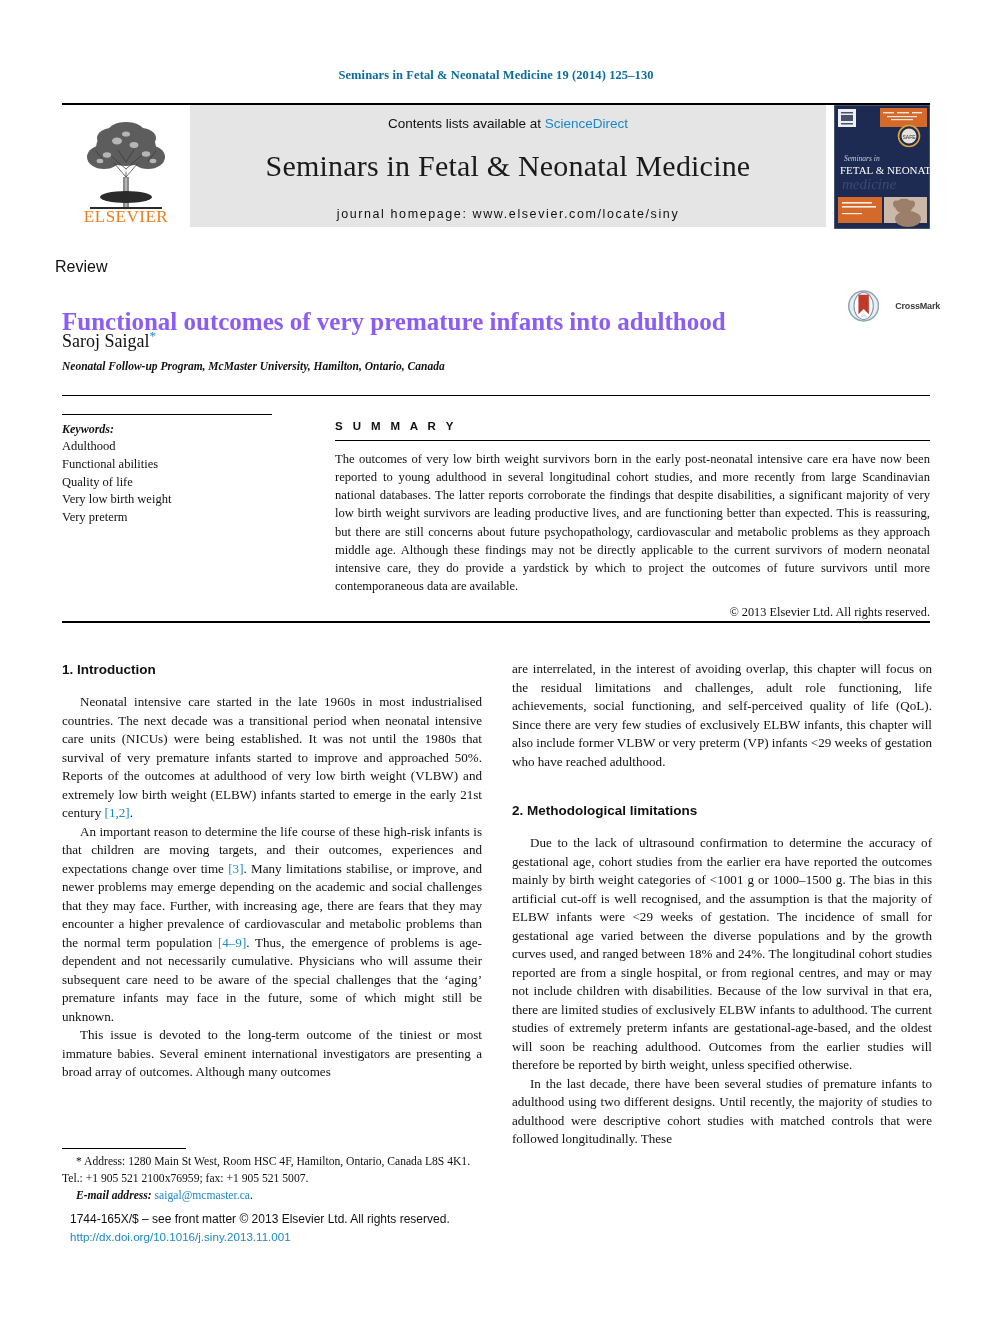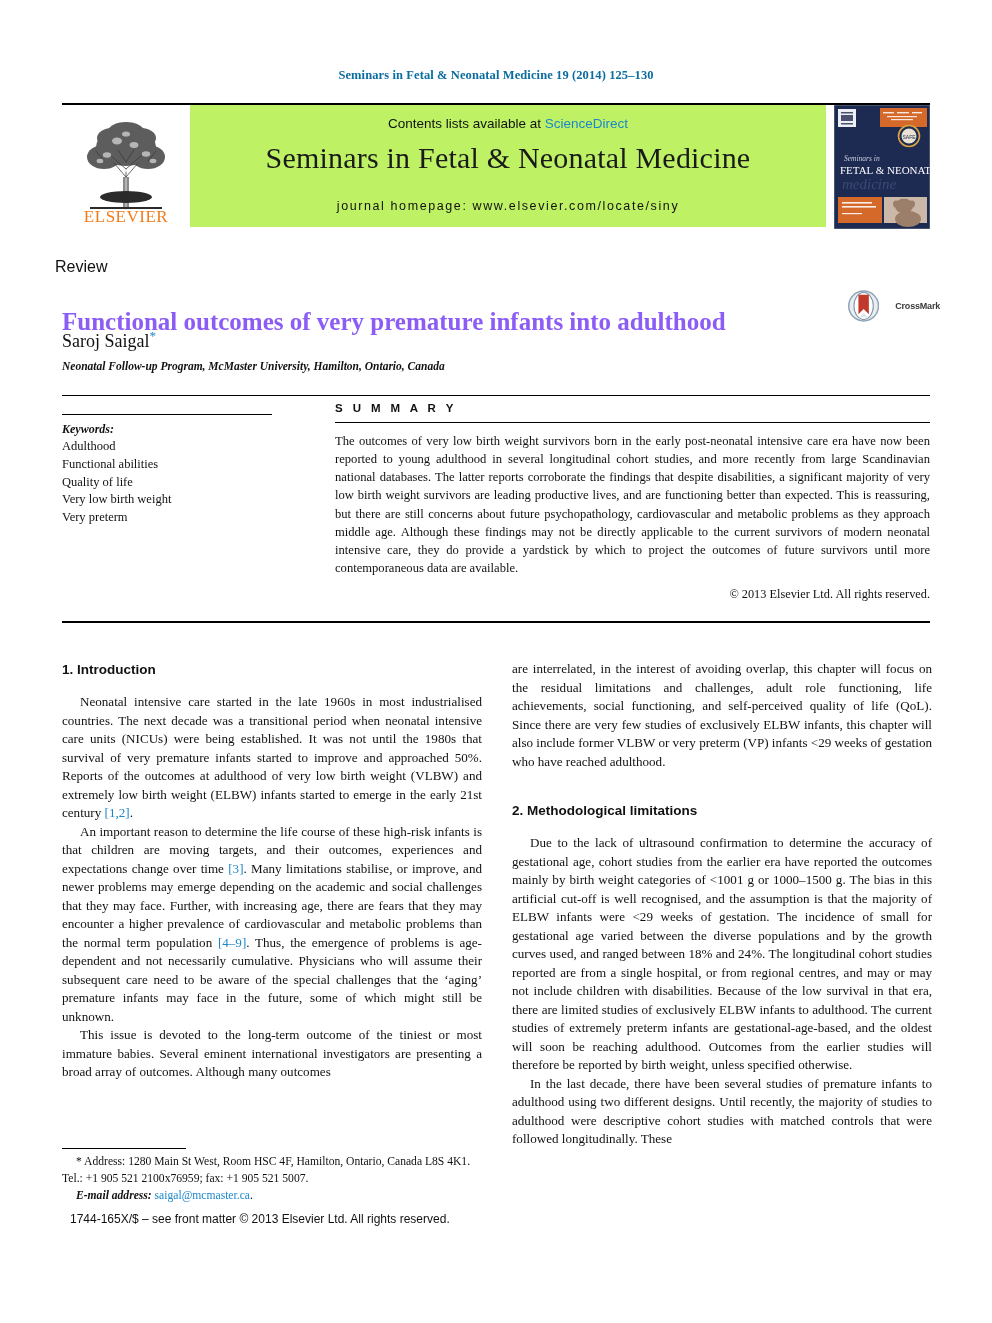--- a/index.html
+++ b/index.html
@@ -69,38 +69,38 @@
     width: 128px;
     text-align: center;
     font-family: "Liberation Serif", serif;
     font-size: 17px;
     letter-spacing: 0.5px;
     color: #f07d1a;
     font-weight: normal;
   }
   .masthead-center {
     flex: 1 1 auto;
-    background: #bef264;
+    background: #e5e5e5;
     display: flex;
     flex-direction: column;
     align-items: center;
     justify-content: flex-start;
     padding-top: 11px;
     box-sizing: border-box;
   }
   .contents-line {
     font-family: "Liberation Sans", sans-serif;
     font-size: 13.5px;
     color: #111;
   }
   .contents-line .sd {
     color: #1b87c9;
   }
   .journal-title {
-    margin-top: 10px;
+    margin-top: 18px;
     font-family: "Liberation Serif", serif;
     font-size: 30px;
     color: #1a1a1a;
     letter-spacing: 0.2px;
   }
   .homepage-line {
     margin-top: 24px;
     font-family: "Liberation Sans", sans-serif;
     font-size: 12.5px;
     color: #111;
@@ -218,20 +218,21 @@
     top: 6px;
     width: 595px;
   }
   .sum-head {
     font-family: "Liberation Sans", sans-serif;
     font-size: 11.5px;
     font-weight: bold;
     letter-spacing: 3.4px;
     color: #111;
     margin-bottom: 8px;
+    margin-top: 18px;
   }
   .sum-rule {
     border-top: 1.6px solid #000;
     width: 595px;
     margin-bottom: 9px;
   }
   .sum-text {
     font-family: "Liberation Serif", serif;
     font-size: 12.6px;
     line-height: 1.44;
@@ -470,15 +471,16 @@
   </div>
 
   <div class="footnote">
     <div class="footnote-rule"></div>
     <div class="fn-indent"><span>*</span><span> Address: 1280 Main St West, Room HSC 4F, Hamilton, Ontario, Canada L8S 4K1. Tel.: +1 905 521 2100x76959; fax: +1 905 521 5007.</span></div>
     <div class="fn-indent"><span class="fn-email-label">E-mail address:</span> <span class="email-link">saigal@mcmaster.ca</span><span>.</span></div>
   </div>
 
   <div class="bottom">
     <div>1744-165X/$ – see front matter © 2013 Elsevier Ltd. All rights reserved.</div>
+    <a class="doi-link">http://dx.doi.org/10.1016/j.siny.2013.11.001</a>
   </div>
 
 </div>
 
 </body></html>

